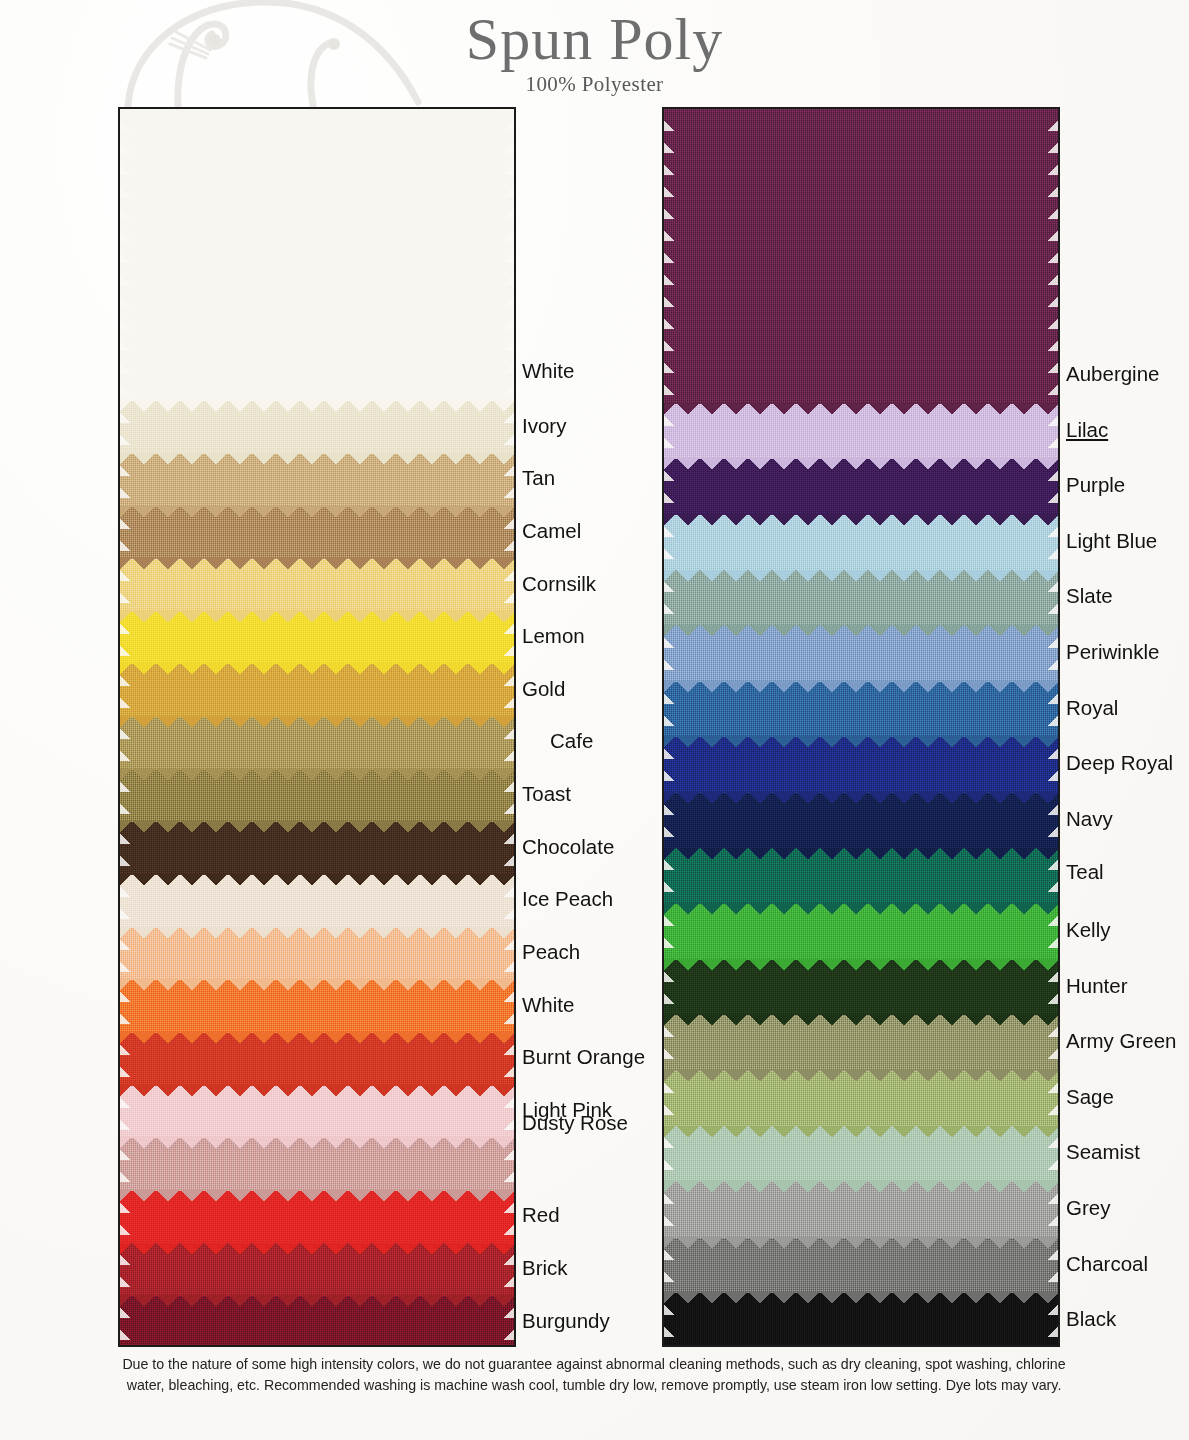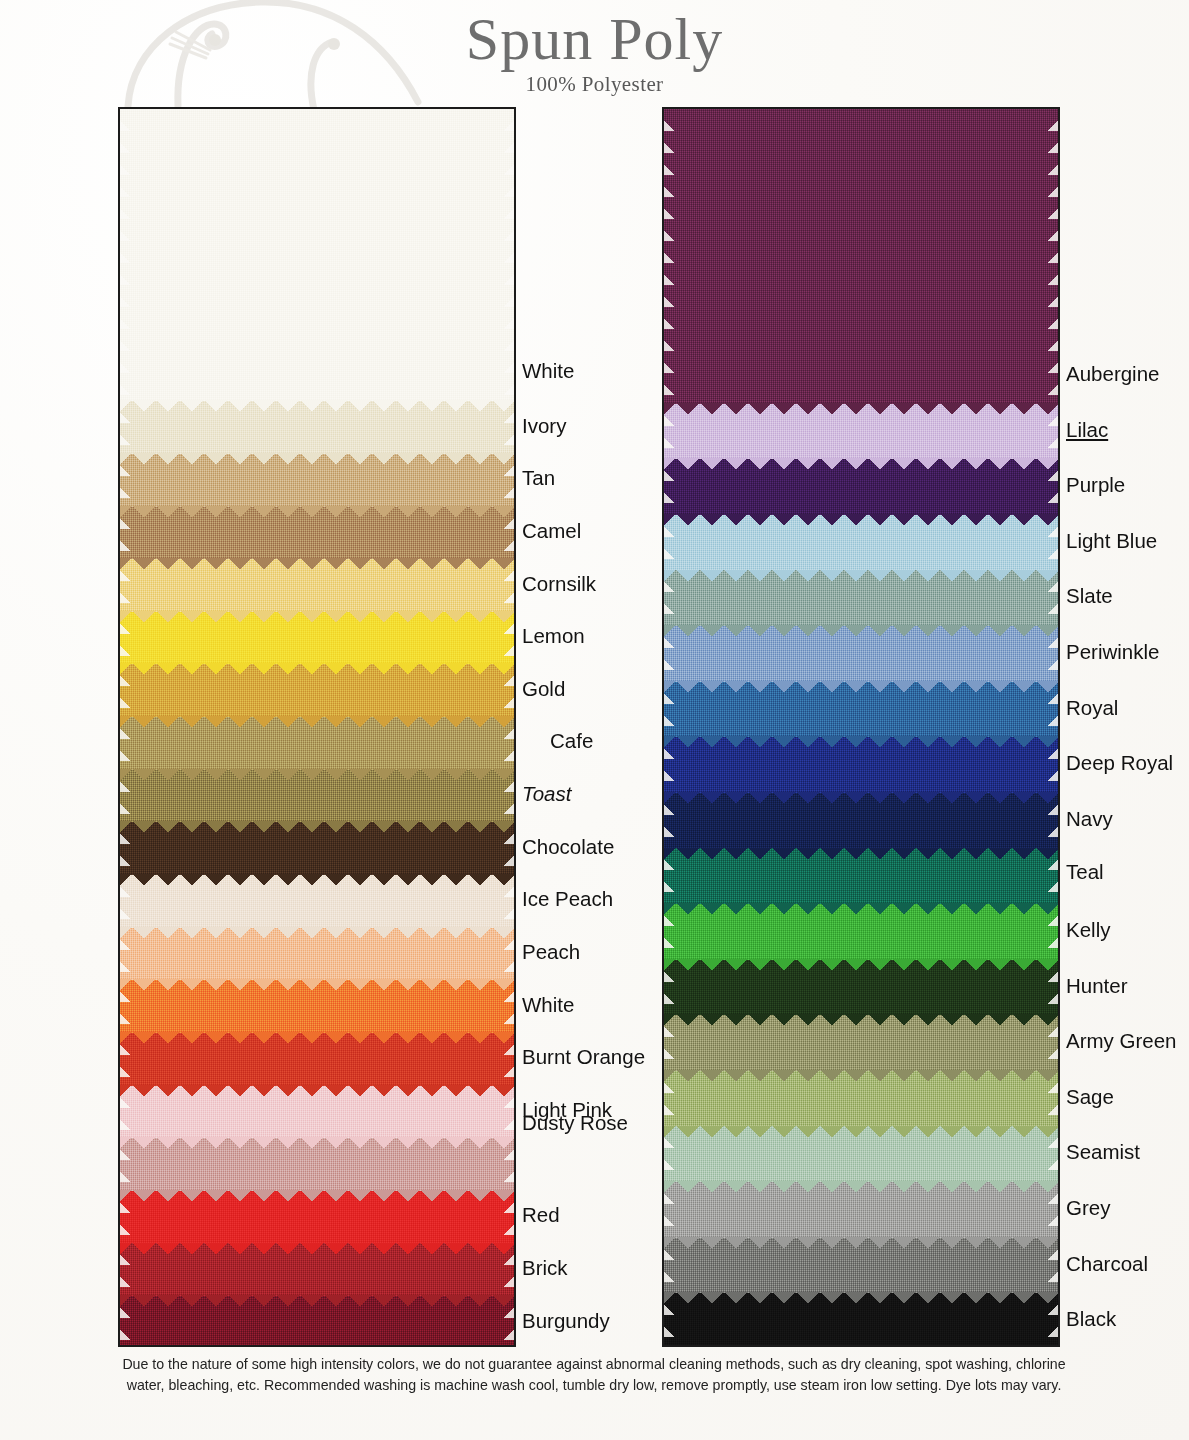--- a/index.html
+++ b/index.html
@@ -254,21 +254,21 @@
 </div>
 <div class="labels" id="labels-left">
     <div class="label" style="top: 254.229px; left: 0px;">White</div>
     <div class="label" style="top: 308.556px; left: 0px;">Ivory</div>
     <div class="label" style="top: 361.21px; left: 0px;">Tan</div>
     <div class="label" style="top: 413.864px; left: 0px;">Camel</div>
     <div class="label" style="top: 466.518px; left: 0px;">Cornsilk</div>
     <div class="label" style="top: 519.172px; left: 0px;">Lemon</div>
     <div class="label" style="top: 571.826px; left: 0px;">Gold</div>
     <div class="label" style="top: 624.48px; left: 0px; margin-left: 28px;">Cafe</div>
-    <div class="label" style="top: 677.134px; left: 0px; font-style: italic;">Toast</div>
+    <div class="label" style="top: 677.134px; left: 0px;">Toast</div>
     <div class="label" style="top: 729.788px; left: 0px;">Chocolate</div>
     <div class="label" style="top: 782.442px; left: 0px;">Ice Peach</div>
     <div class="label" style="top: 835.096px; left: 0px;">Peach</div>
     <div class="label" style="top: 887.749px; left: 0px;">White</div>
     <div class="label" style="top: 940.403px; left: 0px;">Burnt Orange</div>
     <div class="label" style="top: 993.057px; left: 0px;">Light Pink</div>
     <div class="label" style="top: 1006px; left: 0px;">Dusty Rose</div>
     <div class="label" style="top: 1098.37px; left: 0px;">Red</div>
     <div class="label" style="top: 1151.02px; left: 0px;">Brick</div>
     <div class="label" style="top: 1203.67px; left: 0px;">Burgundy</div>

